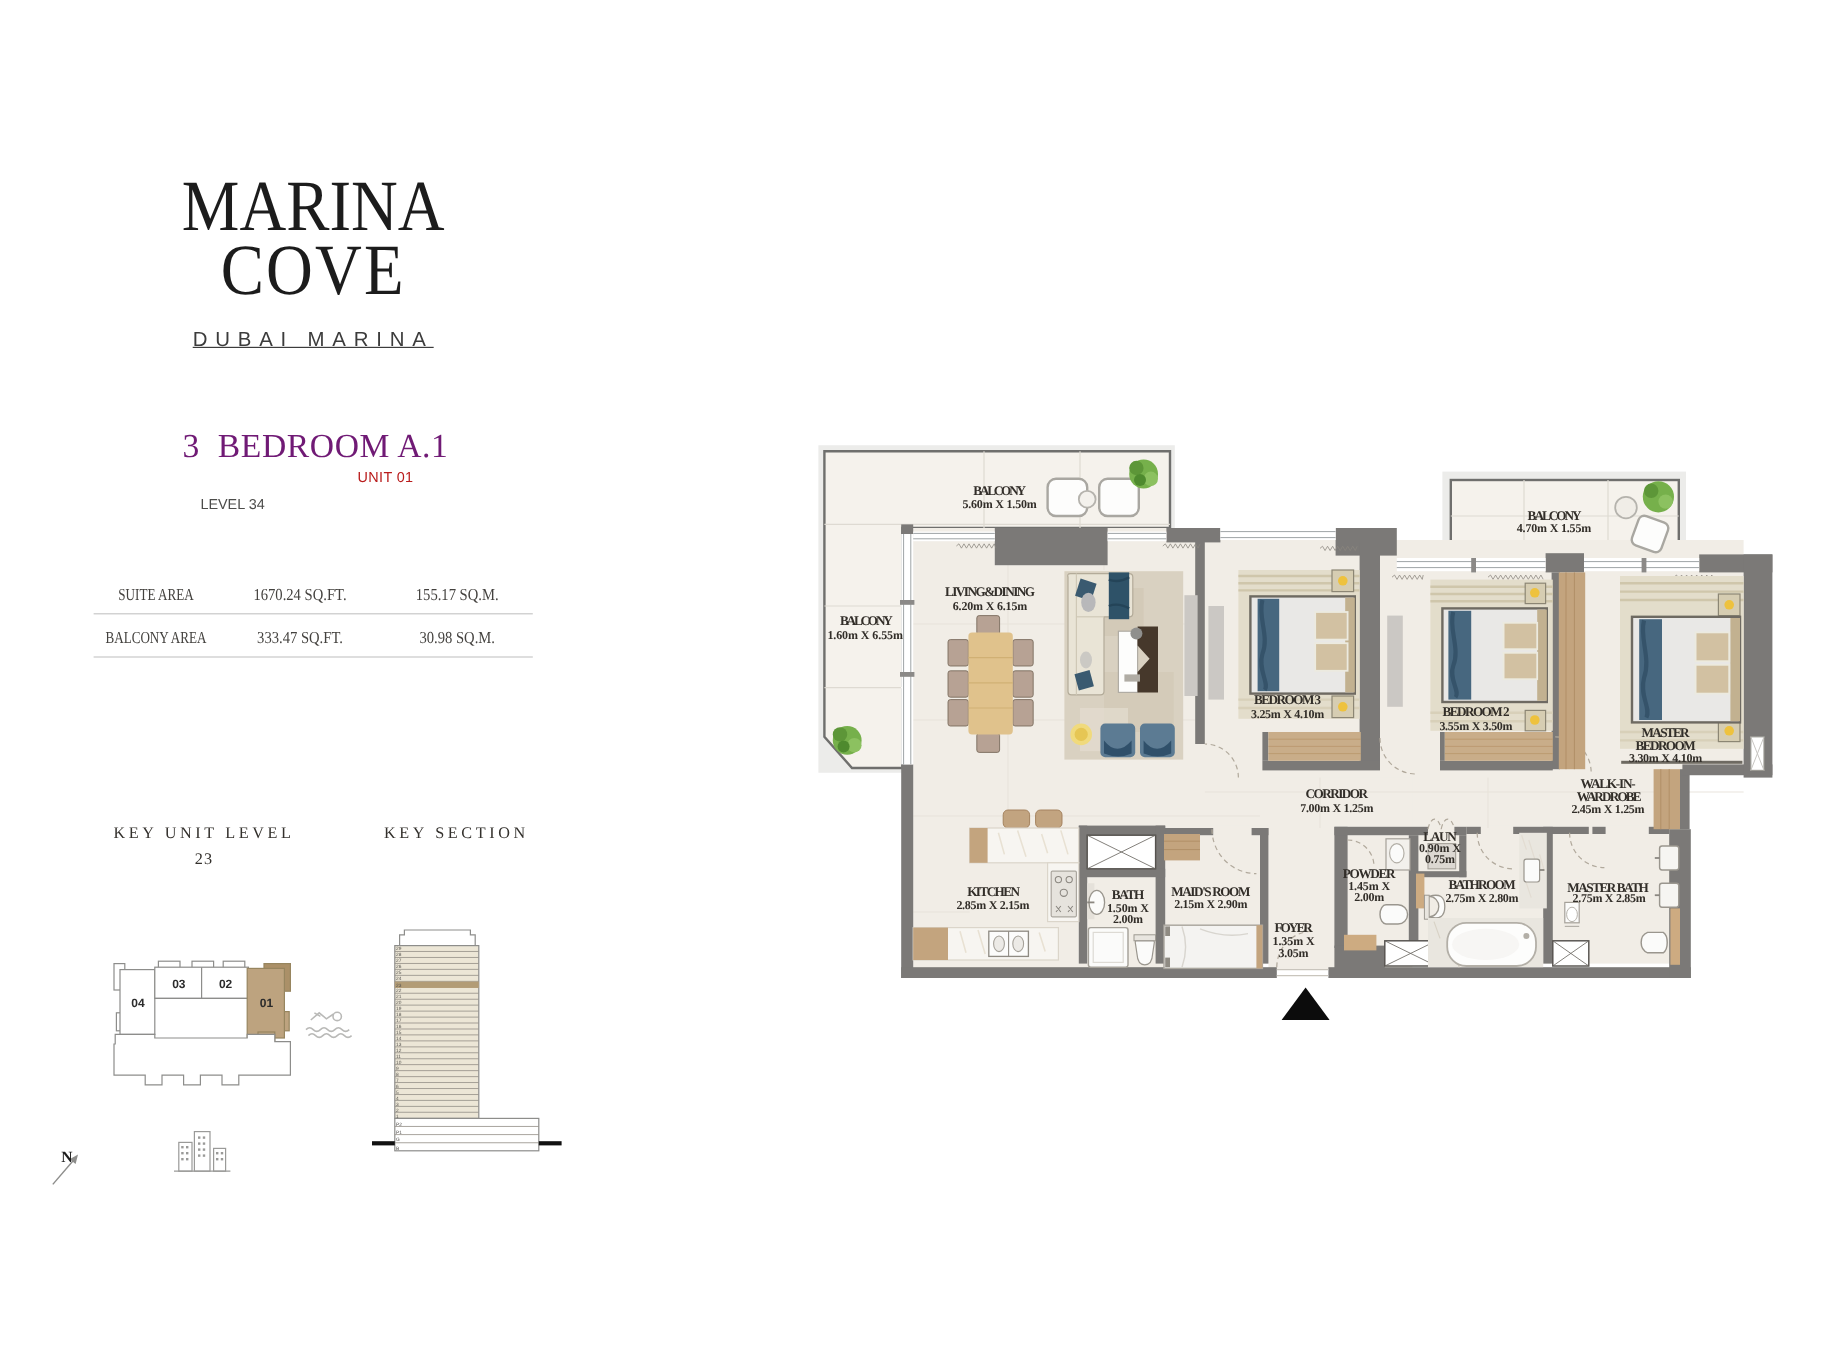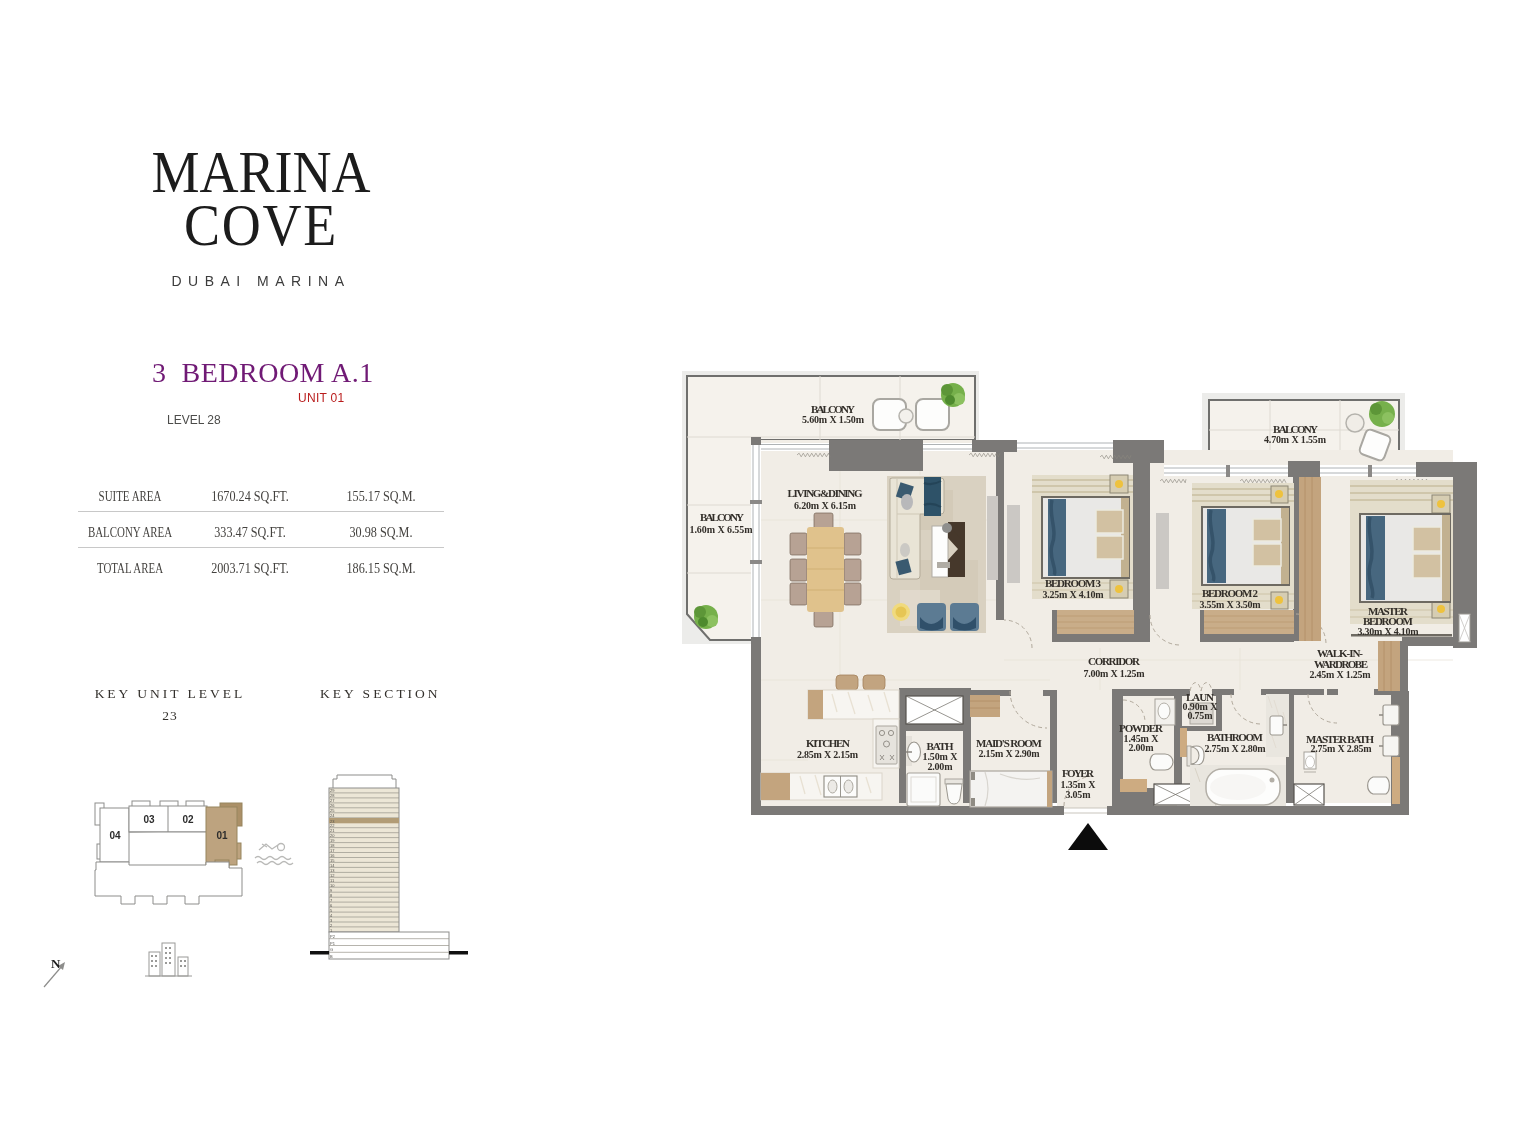--- a/index.html
+++ b/index.html
@@ -3,61 +3,56 @@
 <meta charset="utf-8">
 <style>
 html,body{margin:0;padding:0;background:#ffffff;}
 #page{position:relative;width:1524px;height:1143px;background:#ffffff;overflow:hidden;
   font-family:"Liberation Serif",serif;}
 .abs{position:absolute;white-space:nowrap;}
 #logo1{left:131px;top:142px;width:260px;text-align:center;font-size:60px;color:#1c1c1c;
   letter-spacing:0px;line-height:60px;transform:scaleX(0.9);}
 #logo2{left:131px;top:195px;width:260px;text-align:center;font-size:60px;color:#1c1c1c;
   letter-spacing:2px;line-height:60px;transform:scaleX(0.9);}
-#sub{left:131px;top:273px;width:260px;text-align:center;font-size:14px;color:#3c3c3c;
-  letter-spacing:6.5px;font-family:"Liberation Sans",sans-serif;}
+#sub{left:131px;top:273px;width:260px;text-align:center;font-size:17px;color:#3c3c3c;
+  letter-spacing:6.5px;font-family:"Liberation Sans",sans-serif;text-decoration:underline;}
 #h1{left:152px;top:357px;font-size:28px;color:#701a75;letter-spacing:0.5px;}
 #lvl{left:167px;top:413px;font-size:12px;color:#4c4c4a;letter-spacing:0px;font-family:"Liberation Sans",sans-serif;}
 #unit{left:298px;top:391px;font-size:12px;color:#b91c1c;letter-spacing:0.3px;font-family:"Liberation Sans",sans-serif;}
 .trow{height:36px;position:absolute;left:0px;width:524px;}
 .tc1{position:absolute;left:70px;width:120px;text-align:center;font-size:14px;color:#44423f;transform:scaleX(0.78);}
 .tc2{position:absolute;left:180px;width:140px;text-align:center;font-size:14px;color:#44423f;transform:scaleX(0.87);}
 .tc3{position:absolute;left:311px;width:140px;text-align:center;font-size:14px;color:#44423f;transform:scaleX(0.87);}
 .tdiv{position:absolute;left:78px;width:366px;height:0;border-top:1px solid #c8c8c8;}
 #kph{left:90px;top:686px;width:160px;text-align:center;font-size:13.5px;color:#33302c;letter-spacing:3px;}
 #kph2{left:90px;top:708px;width:160px;text-align:center;font-size:13.5px;color:#33302c;letter-spacing:1px;}
 #ksh{left:320px;top:686px;width:140px;font-size:13.5px;color:#33302c;letter-spacing:3px;}
 svg{position:absolute;left:0;top:0;}
 </style>
 </head>
 <body>
 <div id="page">
   <div class="abs" id="logo1">MARINA</div>
   <div class="abs" id="logo2">COVE</div>
   <div class="abs" id="sub">DUBAI MARINA</div>
   <div class="abs" id="h1">3&nbsp; BEDROOM A.1</div>
-  <div class="abs" id="lvl">LEVEL 28</div>
+  <div class="abs" id="lvl">LEVEL 34</div>
   <div class="abs" id="unit">UNIT 01</div>
   <div class="trow" style="top:489px;">
     <span class="tc1">SUITE AREA</span>
       <span class="tc2">1670.24 SQ.FT.</span>
       <span class="tc3">155.17 SQ.M.</span>
   </div>
   <div class="tdiv" style="top:511px;"></div>
   <div class="trow" style="top:525px;">
     <span class="tc1">BALCONY AREA</span>
       <span class="tc2">333.47 SQ.FT.</span>
       <span class="tc3">30.98 SQ.M.</span>
   </div>
   <div class="tdiv" style="top:547px;"></div>
-  <div class="trow" style="top:561px;">
-    <span class="tc1">TOTAL AREA</span>
-      <span class="tc2">2003.71 SQ.FT.</span>
-      <span class="tc3">186.15 SQ.M.</span>
-  </div>
   <div class="abs" id="kph">KEY UNIT LEVEL</div>
   <div class="abs" id="kph2">23</div>
   <div class="abs" id="ksh">KEY SECTION</div>
   <svg id="plan" width="1524" height="1143" viewBox="0 0 1524 1143">
 
   <g id="balconies">
 
     <path d="M682,371 L979,371 L979,443 L756,443 L756,644 L682,644 Z" fill="#ececea"></path>
     <path d="M687,376 L975,376 L975,440 L752,440 L752,640 L710,640 L687,614 Z" fill="#f5f2ec" stroke="#6f6f6d" stroke-width="2"></path>
 

